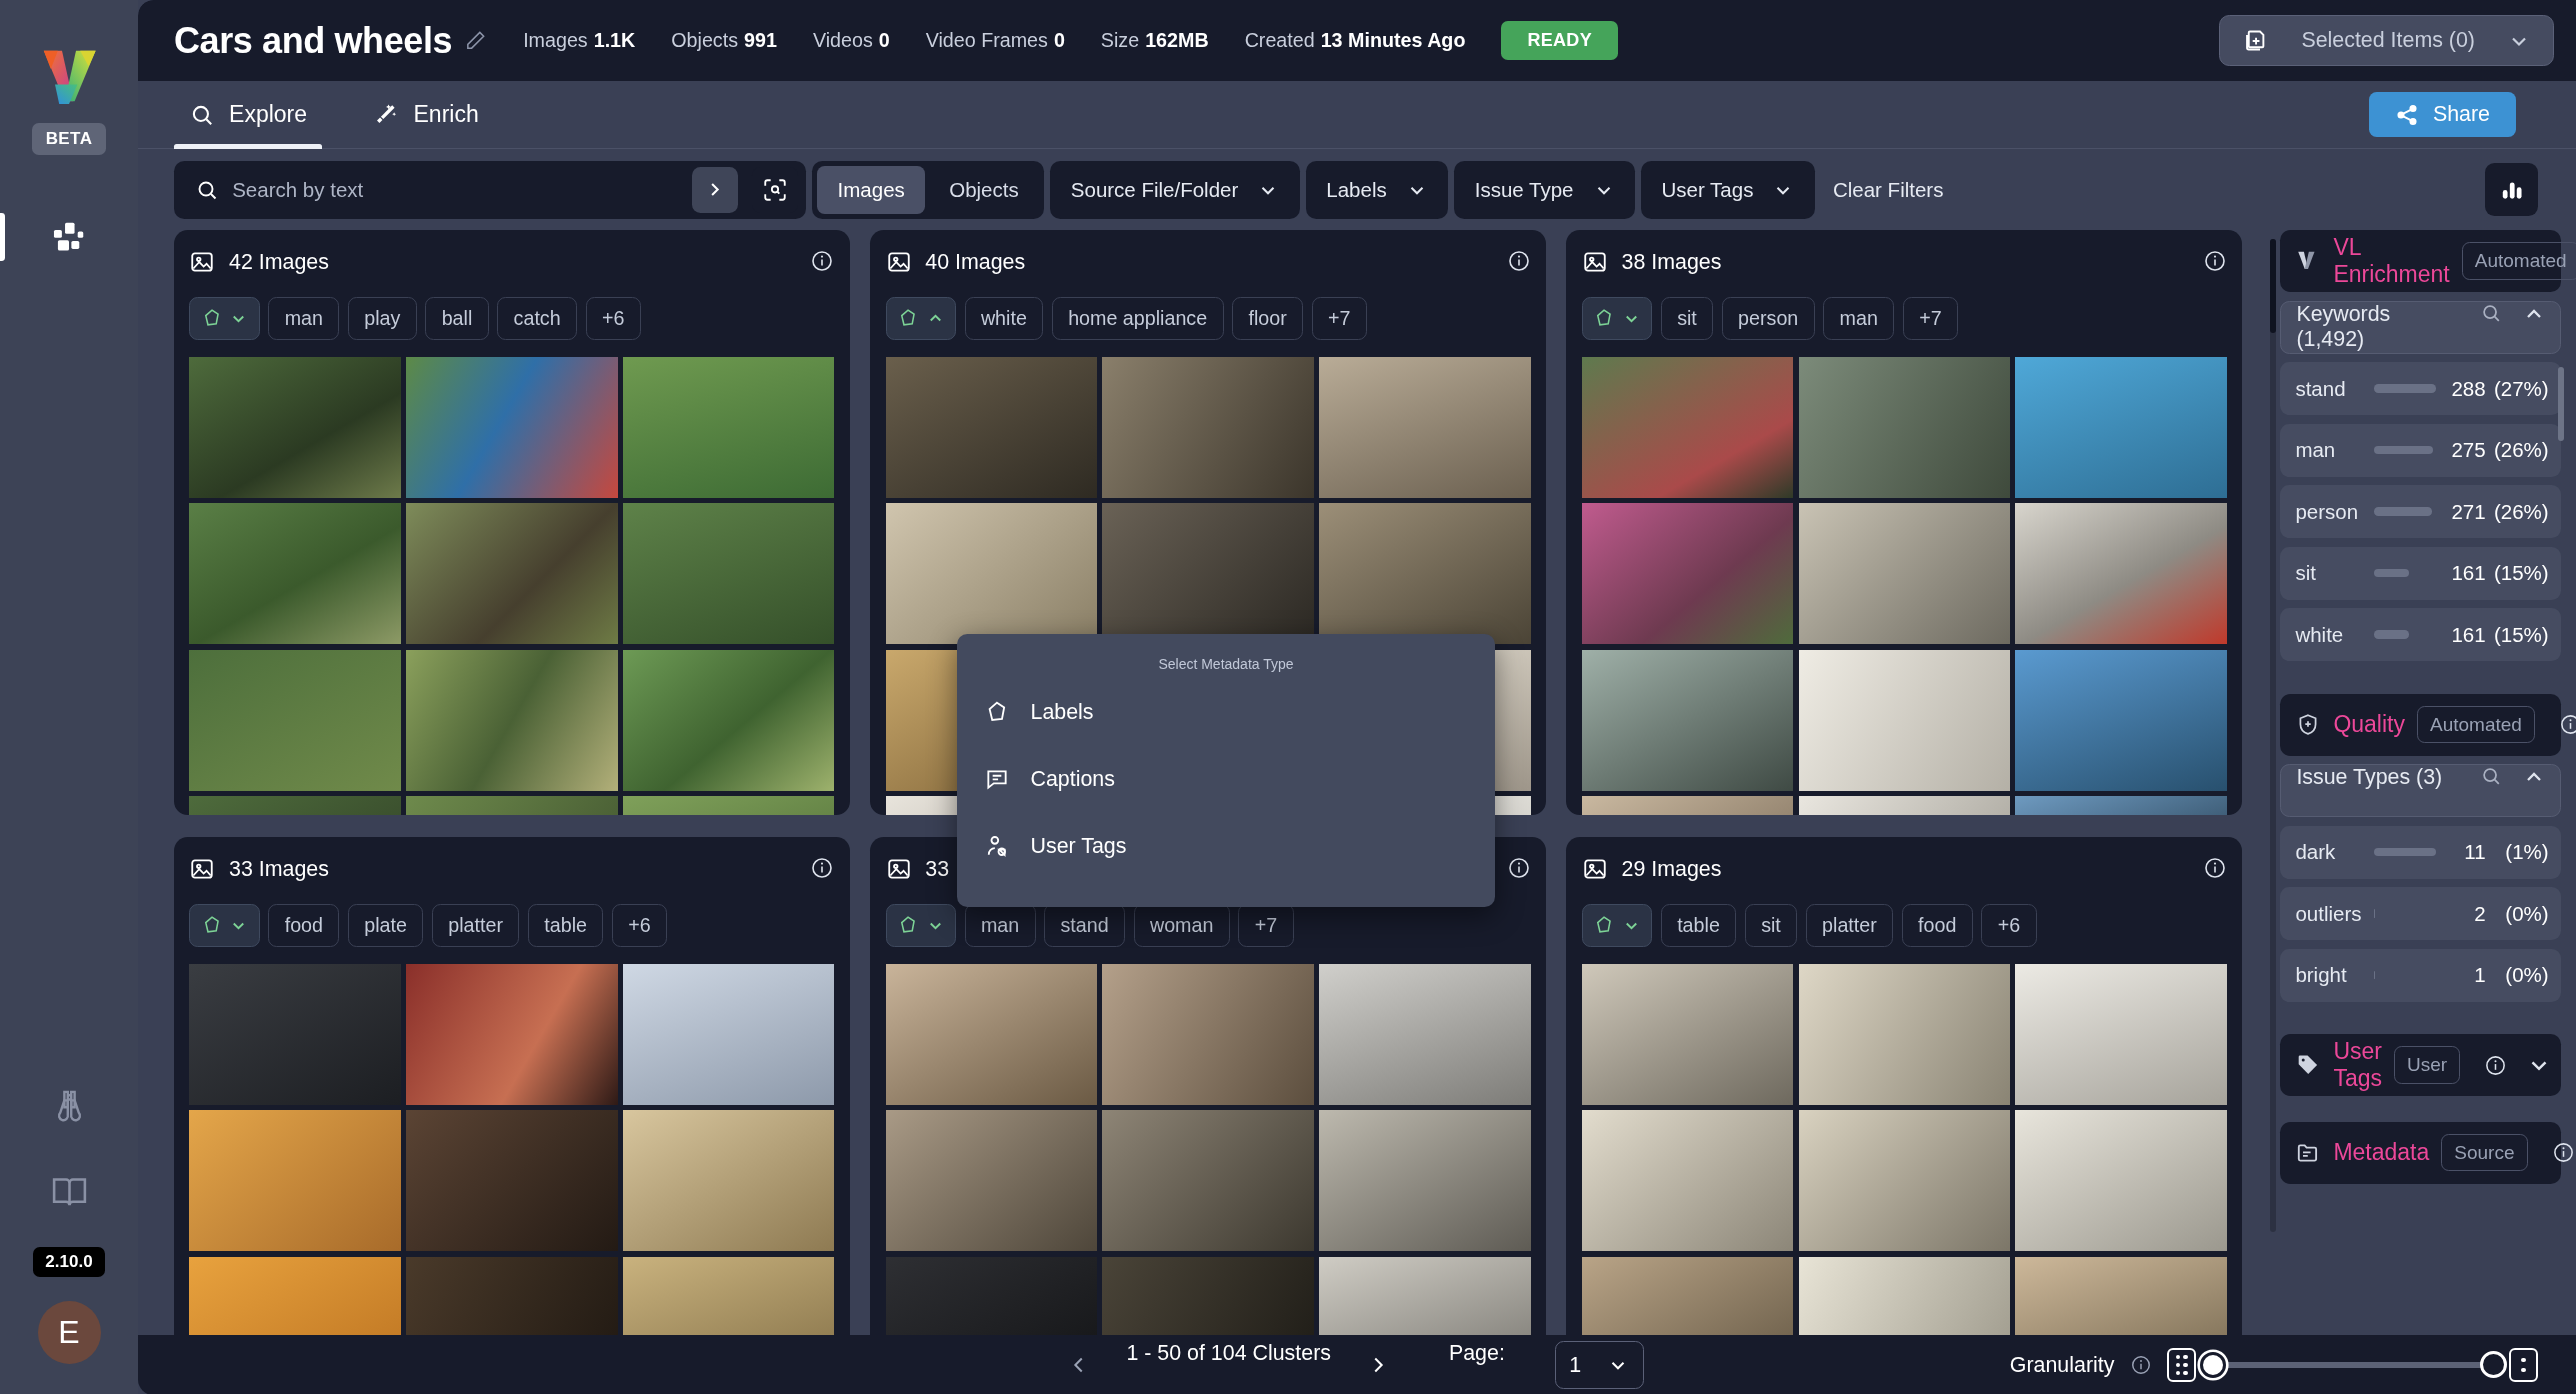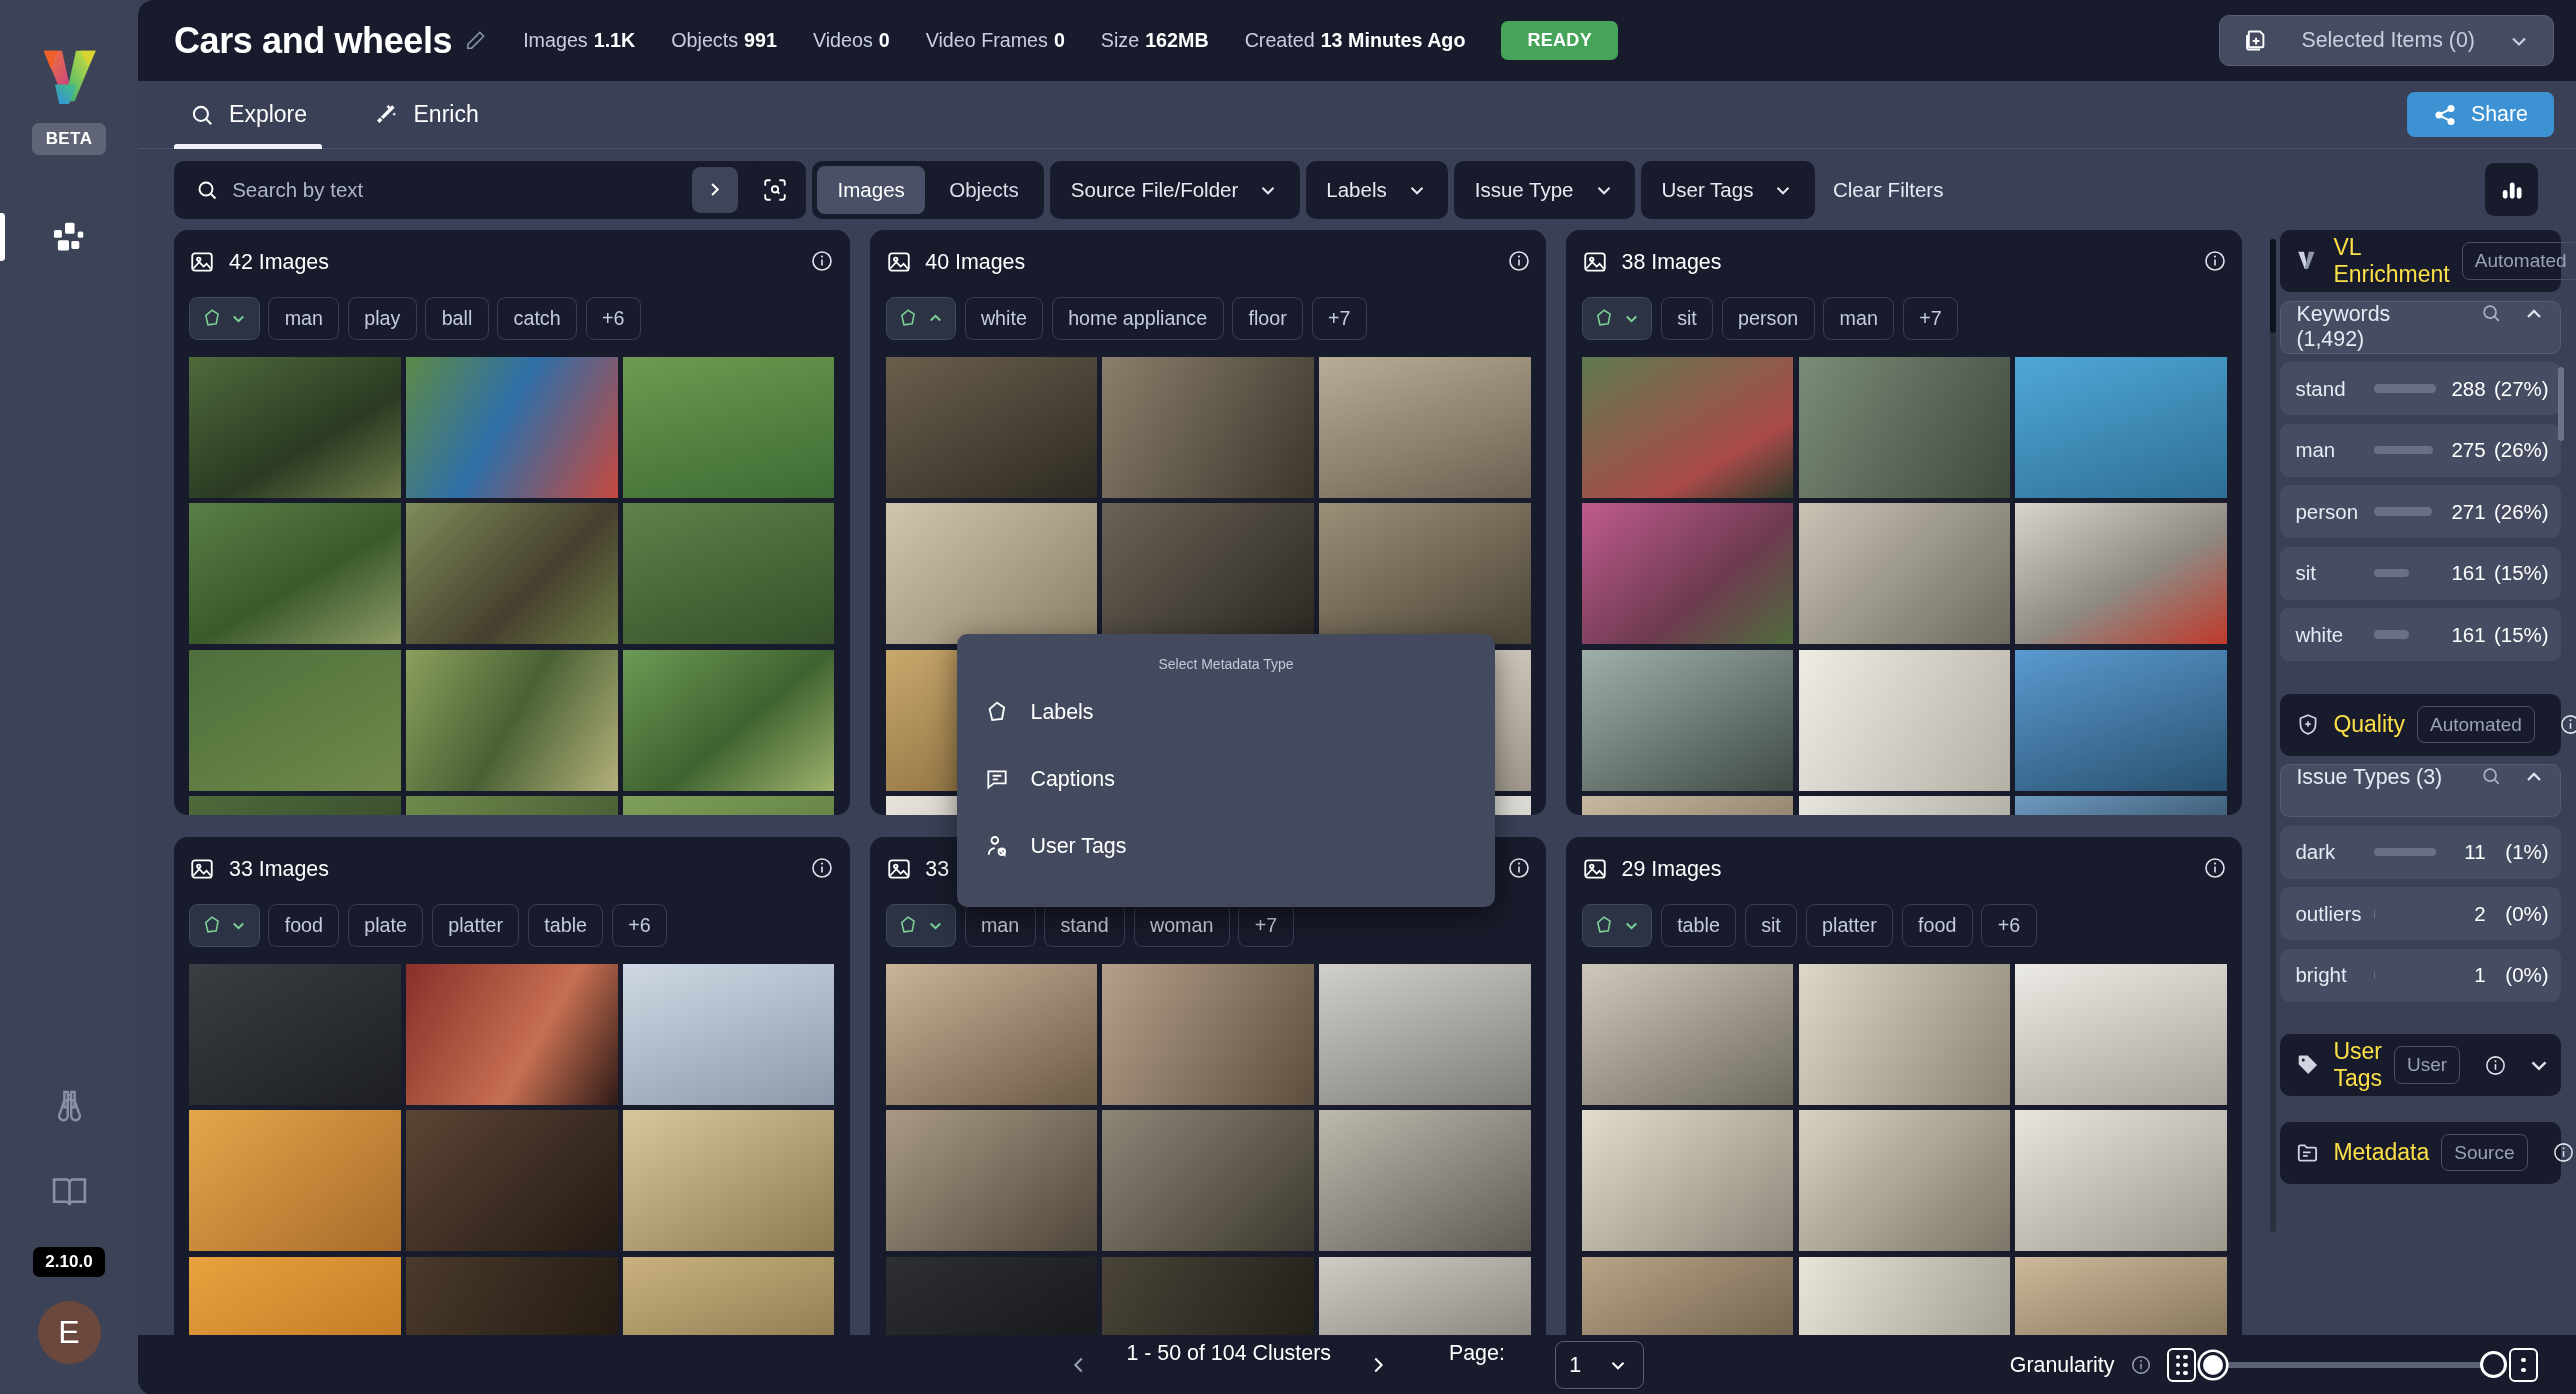--- a/index.html
+++ b/index.html
@@ -84,21 +84,21 @@
     display: flex; align-items: center; gap: 32px;
     background: #454b60; border: 0.9px solid #5b6178;
     border-radius: 10.3px; padding: 11px 22px;
     color: #c9cfdd; font-size: 21.4px;
   }
 
   
   #tabbar {
     height: 68px; background: #3a4055;
     display: flex; align-items: center;
-    padding: 0 22px 0 36px;
+    padding: 0 60px 0 36px;
     flex: 0 0 68px;
     border-bottom: 0.9px solid #4b5167;
     position: relative;
   }
   .tab {
     display: flex; align-items: center; gap: 13.7px;
     color: #fff; font-size: 23px;
     height: 68px; padding: 0 15.4px;
     position: relative;
   }
@@ -226,21 +226,21 @@
   #rp-scroll-thumb {
     position: absolute; left: 0; top: 0; width: 6px; height: 94px;
     background: #0f1320; border-radius: 3.4px;
   }
   .panel-sec { margin-left: 12px; margin-bottom: 12px; }
   .sec-head {
     background: #171b2b; border-radius: 10.3px;
     height: 62px; display: flex; align-items: center;
     padding: 0 13.7px 0 15.4px; gap: 12px;
   }
-  .sec-title { color: #fde047; font-size: 23px; }
+  .sec-title { color: #ec4899; font-size: 23px; }
   .sec-badge {
     border: 0.9px solid #4b5167; border-radius: 7.7px;
     color: #99a1b4; font-size: 19px; padding: 6.8px 12px;
   }
   .sec-head .spacer { flex: 1 1 auto; }
   .sec-icon { color: #dfe4ee; display: flex; align-items: center; }
   .sub-head {
     margin-top: 8.5px;
     background: #464c61; border: 0.9px solid #565c72; border-radius: 9.4px;
     height: 53px; display: flex; align-items: flex-start;

